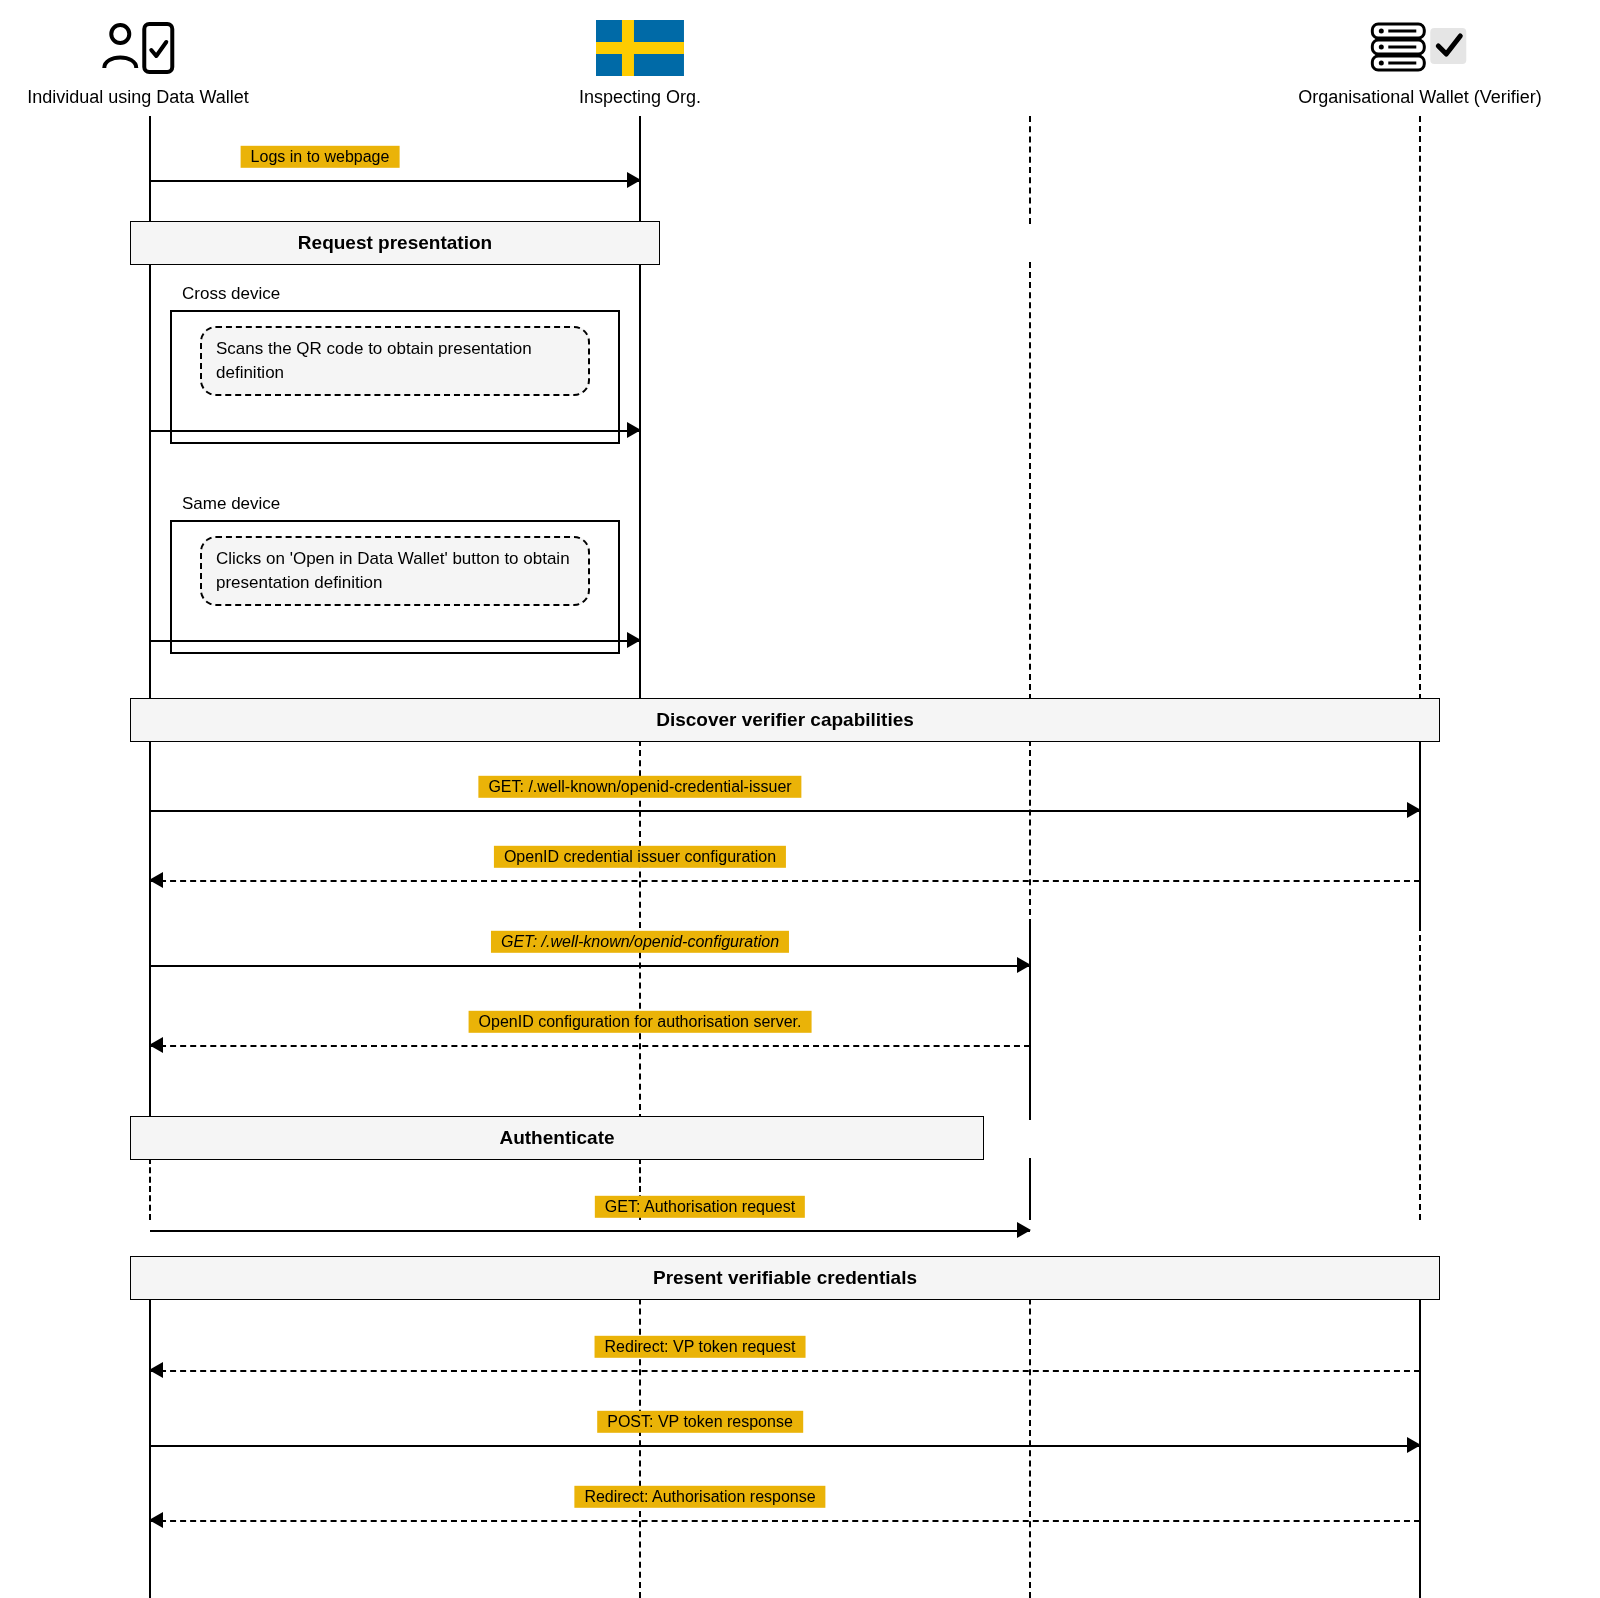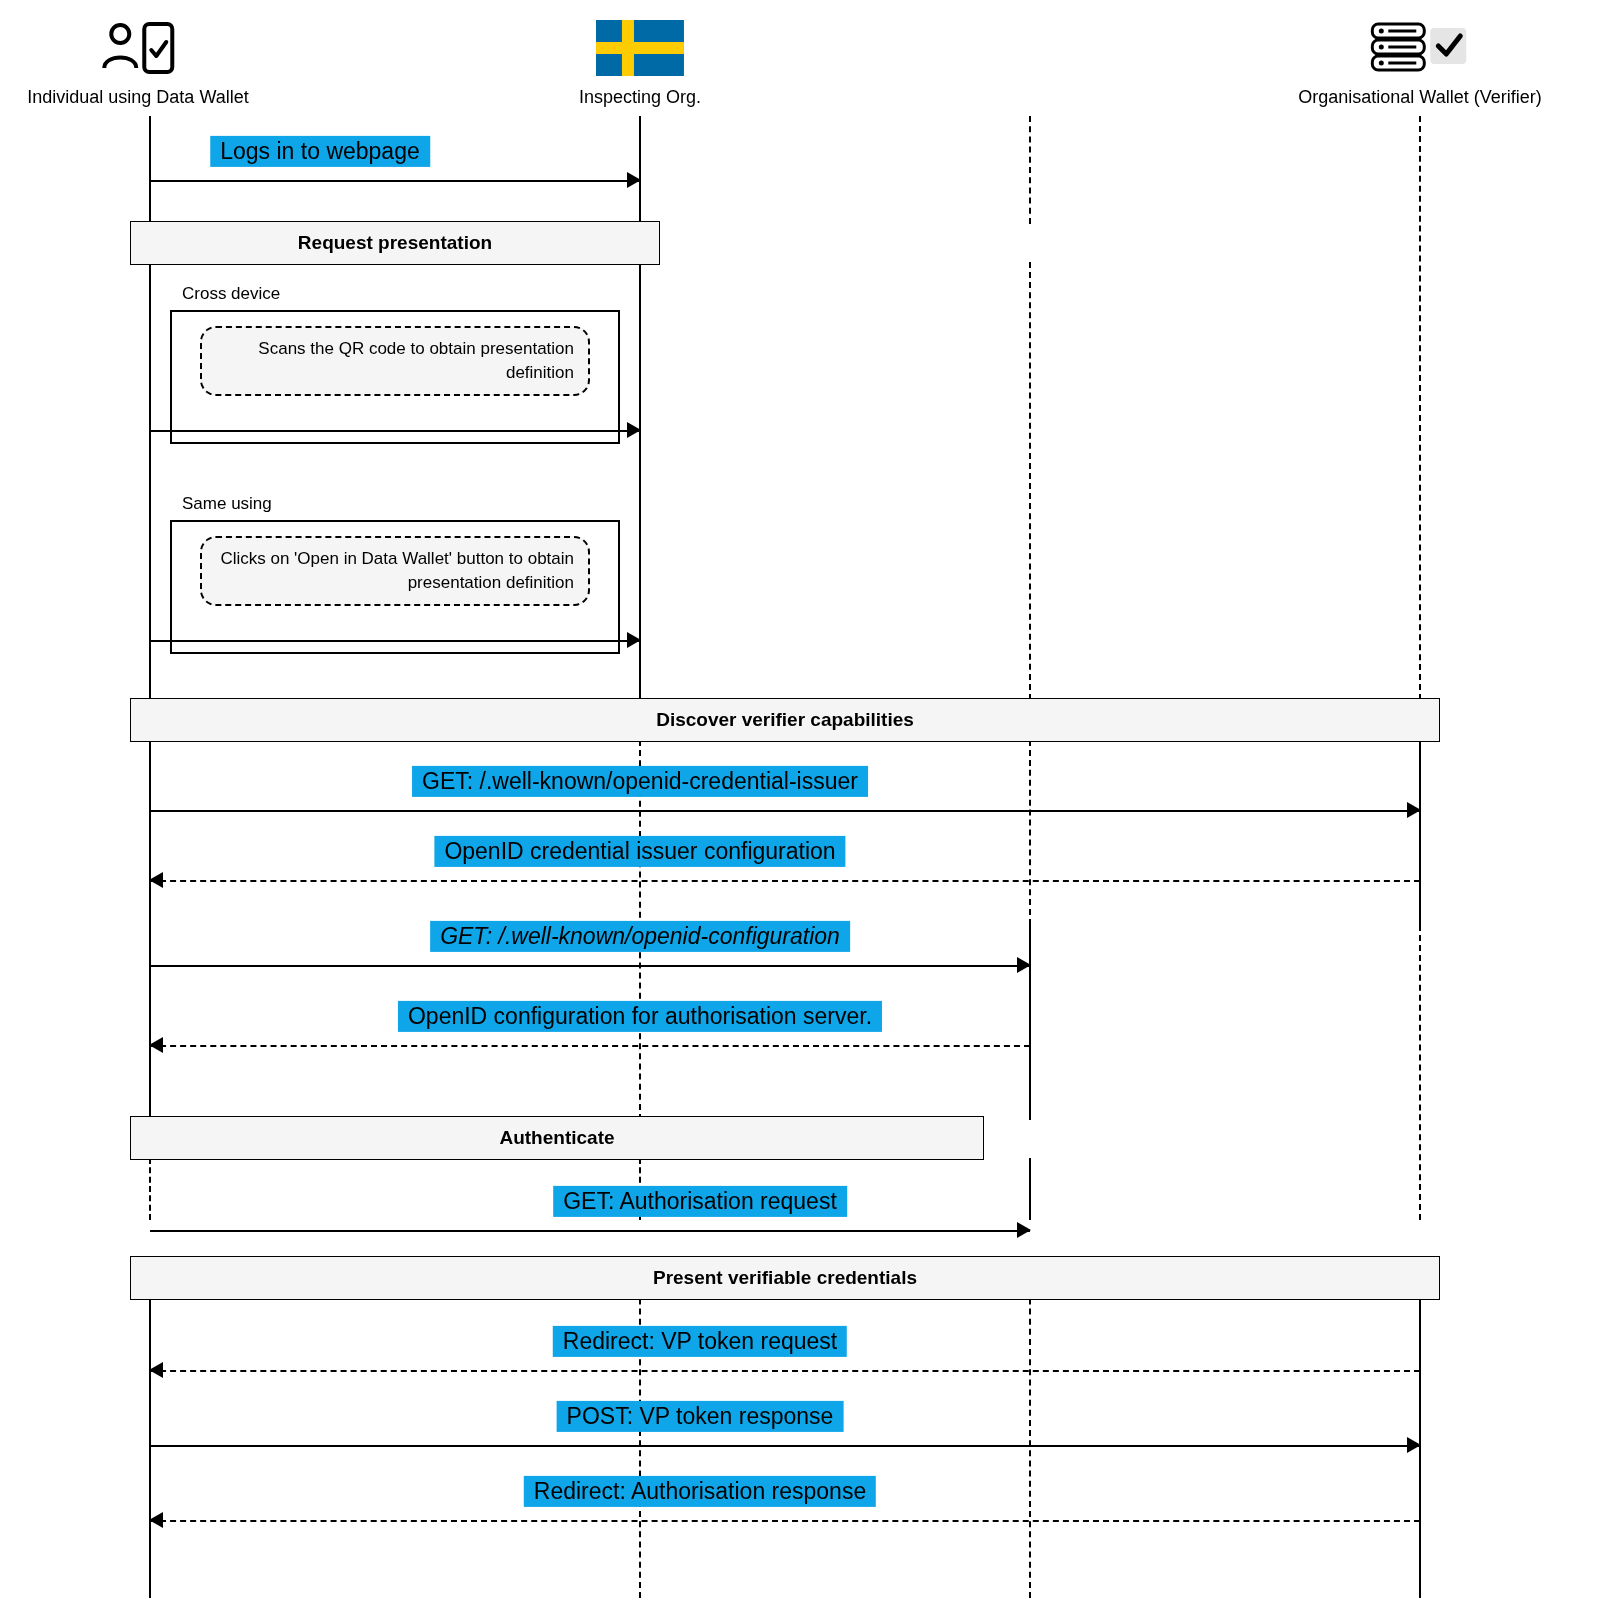--- a/index.html
+++ b/index.html
@@ -72,41 +72,41 @@
   .arrow-head-l {
     position: absolute; left: -1px; top: 50%;
     width: 0; height: 0;
     border-right: 14px solid #000;
     border-top: 8px solid transparent;
     border-bottom: 8px solid transparent;
     transform: translateY(-50%);
   }
   .msg-label {
     position: absolute;
-    background: #0ea5e9;
+    background: #eab308;
     padding: 2px 10px;
-    font-size: 23px;
+    font-size: 16px;
     white-space: nowrap;
     transform: translate(-50%, -110%);
   }
   .alt-box {
     position: absolute;
     border: 2px solid #000;
   }
   .alt-label {
     position: absolute;
     top: -28px; left: 10px;
     font-size: 17px;
   }
   .note-box {
     position: absolute;
     border: 2px dashed #000;
     border-radius: 16px;
     background: #f5f5f5;
-    text-align: right;
+    text-align: left;
     font-size: 17px;
     display: flex;
     align-items: center;
     justify-content: center;
     padding: 6px 14px;
     line-height: 1.4;
   }
 </style>
 </head>
 <body>
@@ -191,21 +191,21 @@
   <div class="alt-box" style="left:170px; top:310px; width:450px; height:134px;">
     <div class="alt-label">Cross device</div>
   </div>
   <div class="note-box" style="left:200px; top:326px; width:390px; height:70px;">Scans the QR code to obtain presentation definition</div>
   <div class="msg-arrow" style="left:150px; width:490px; top:420px;">
     <div class="msg-line-solid"></div>
     <div class="arrow-head-r"></div>
   </div>
 
   <div class="alt-box" style="left:170px; top:520px; width:450px; height:134px;">
-    <div class="alt-label">Same using</div>
+    <div class="alt-label">Same device</div>
   </div>
   <div class="note-box" style="left:200px; top:536px; width:390px; height:70px;">Clicks on 'Open in Data Wallet' button to obtain presentation definition</div>
   <div class="msg-arrow" style="left:150px; width:490px; top:630px;">
     <div class="msg-line-solid"></div>
     <div class="arrow-head-r"></div>
   </div>
 
   <div class="section-header" style="left:130px; width:1310px; top:720px;">Discover verifier capabilities</div>
 
   <div class="msg-arrow" style="left:150px; width:1270px; top:800px;">

